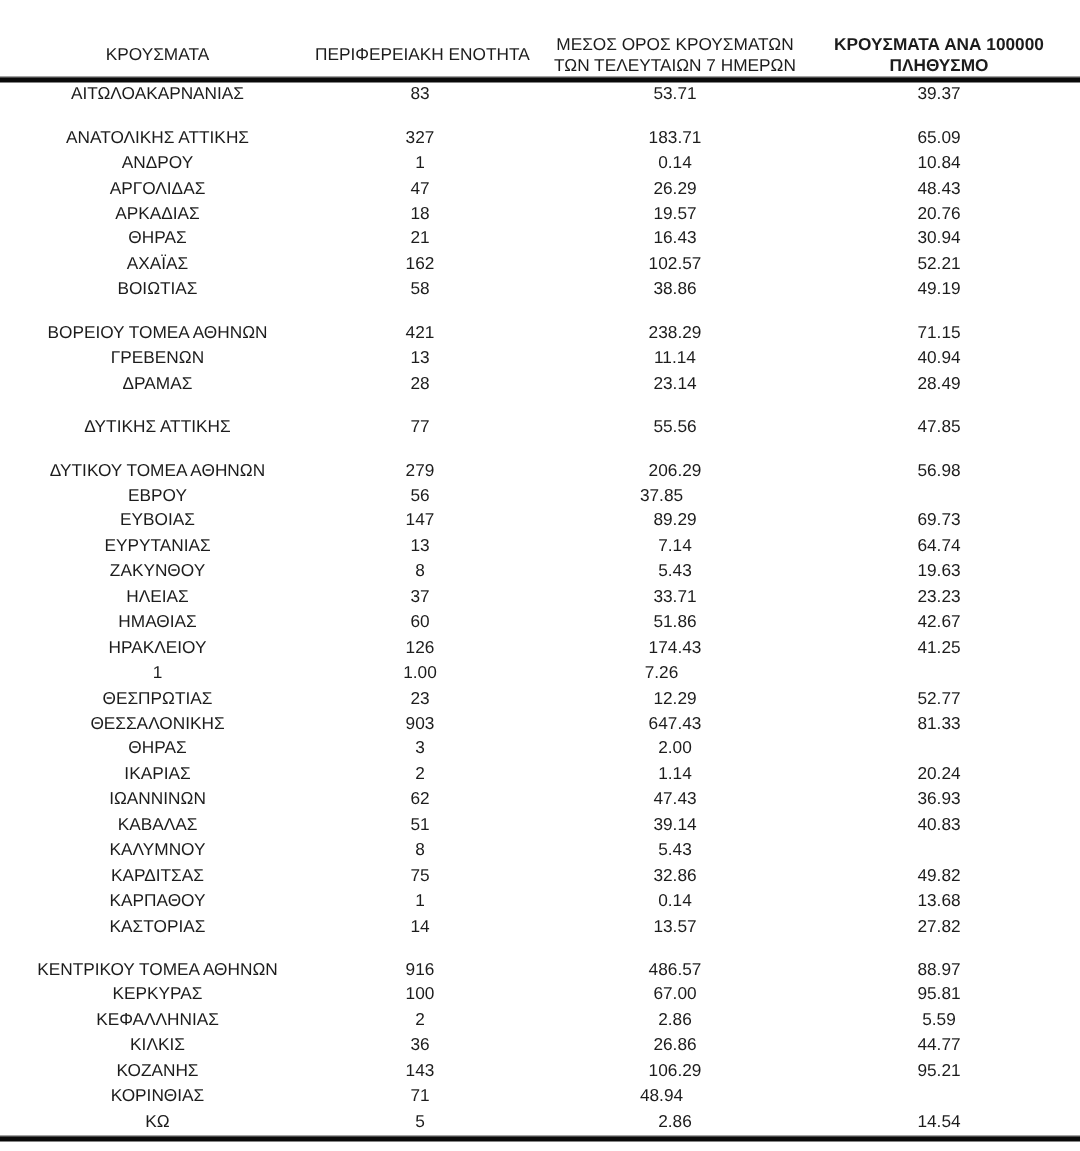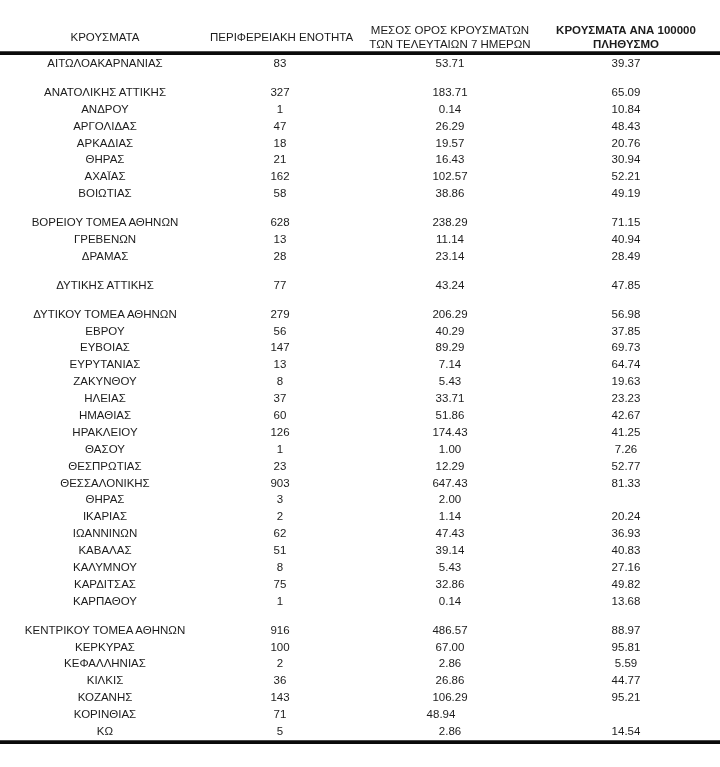--- a/index.html
+++ b/index.html
@@ -111,54 +111,53 @@
       </div>
       <div class="row">
         <div class="cell c1">ΒΟΙΩΤΙΑΣ</div>
         <div class="cell c2">58</div>
         <div class="cell c3">38.86</div>
         <div class="cell c4">49.19</div>
       </div>
       <div class="spacer"></div>
       <div class="row">
         <div class="cell c1">ΒΟΡΕΙΟΥ ΤΟΜΕΑ ΑΘΗΝΩΝ</div>
-        <div class="cell c2">628</div>
+        <div class="cell c2">421</div>
         <div class="cell c3">238.29</div>
         <div class="cell c4">71.15</div>
       </div>
       <div class="row">
         <div class="cell c1">ΓΡΕΒΕΝΩΝ</div>
         <div class="cell c2">13</div>
         <div class="cell c3">11.14</div>
         <div class="cell c4">40.94</div>
       </div>
       <div class="row">
         <div class="cell c1">ΔΡΑΜΑΣ</div>
         <div class="cell c2">28</div>
         <div class="cell c3">23.14</div>
         <div class="cell c4">28.49</div>
       </div>
       <div class="spacer"></div>
       <div class="row">
         <div class="cell c1">ΔΥΤΙΚΗΣ ΑΤΤΙΚΗΣ</div>
         <div class="cell c2">77</div>
-        <div class="cell c3">43.24</div>
+        <div class="cell c3">55.56</div>
         <div class="cell c4">47.85</div>
       </div>
       <div class="spacer"></div>
       <div class="row">
         <div class="cell c1">ΔΥΤΙΚΟΥ ΤΟΜΕΑ ΑΘΗΝΩΝ</div>
         <div class="cell c2">279</div>
         <div class="cell c3">206.29</div>
         <div class="cell c4">56.98</div>
       </div>
       <div class="row">
         <div class="cell c1">ΕΒΡΟΥ</div>
         <div class="cell c2">56</div>
-        <div class="cell c3">40.29</div>
         <div class="cell c4">37.85</div>
       </div>
       <div class="row">
         <div class="cell c1">ΕΥΒΟΙΑΣ</div>
         <div class="cell c2">147</div>
         <div class="cell c3">89.29</div>
         <div class="cell c4">69.73</div>
       </div>
       <div class="row">
         <div class="cell c1">ΕΥΡΥΤΑΝΙΑΣ</div>
@@ -184,21 +183,20 @@
         <div class="cell c3">51.86</div>
         <div class="cell c4">42.67</div>
       </div>
       <div class="row">
         <div class="cell c1">ΗΡΑΚΛΕΙΟΥ</div>
         <div class="cell c2">126</div>
         <div class="cell c3">174.43</div>
         <div class="cell c4">41.25</div>
       </div>
       <div class="row">
-        <div class="cell c1">ΘΑΣΟΥ</div>
         <div class="cell c2">1</div>
         <div class="cell c3">1.00</div>
         <div class="cell c4">7.26</div>
       </div>
       <div class="row">
         <div class="cell c1">ΘΕΣΠΡΩΤΙΑΣ</div>
         <div class="cell c2">23</div>
         <div class="cell c3">12.29</div>
         <div class="cell c4">52.77</div>
       </div>
@@ -228,34 +226,39 @@
       <div class="row">
         <div class="cell c1">ΚΑΒΑΛΑΣ</div>
         <div class="cell c2">51</div>
         <div class="cell c3">39.14</div>
         <div class="cell c4">40.83</div>
       </div>
       <div class="row">
         <div class="cell c1">ΚΑΛΥΜΝΟΥ</div>
         <div class="cell c2">8</div>
         <div class="cell c3">5.43</div>
-        <div class="cell c4">27.16</div>
       </div>
       <div class="row">
         <div class="cell c1">ΚΑΡΔΙΤΣΑΣ</div>
         <div class="cell c2">75</div>
         <div class="cell c3">32.86</div>
         <div class="cell c4">49.82</div>
       </div>
       <div class="row">
         <div class="cell c1">ΚΑΡΠΑΘΟΥ</div>
         <div class="cell c2">1</div>
         <div class="cell c3">0.14</div>
         <div class="cell c4">13.68</div>
       </div>
+      <div class="row">
+        <div class="cell c1">ΚΑΣΤΟΡΙΑΣ</div>
+        <div class="cell c2">14</div>
+        <div class="cell c3">13.57</div>
+        <div class="cell c4">27.82</div>
+      </div>
       <div class="spacer"></div>
       <div class="row">
         <div class="cell c1">ΚΕΝΤΡΙΚΟΥ ΤΟΜΕΑ ΑΘΗΝΩΝ</div>
         <div class="cell c2">916</div>
         <div class="cell c3">486.57</div>
         <div class="cell c4">88.97</div>
       </div>
       <div class="row">
         <div class="cell c1">ΚΕΡΚΥΡΑΣ</div>
         <div class="cell c2">100</div>

